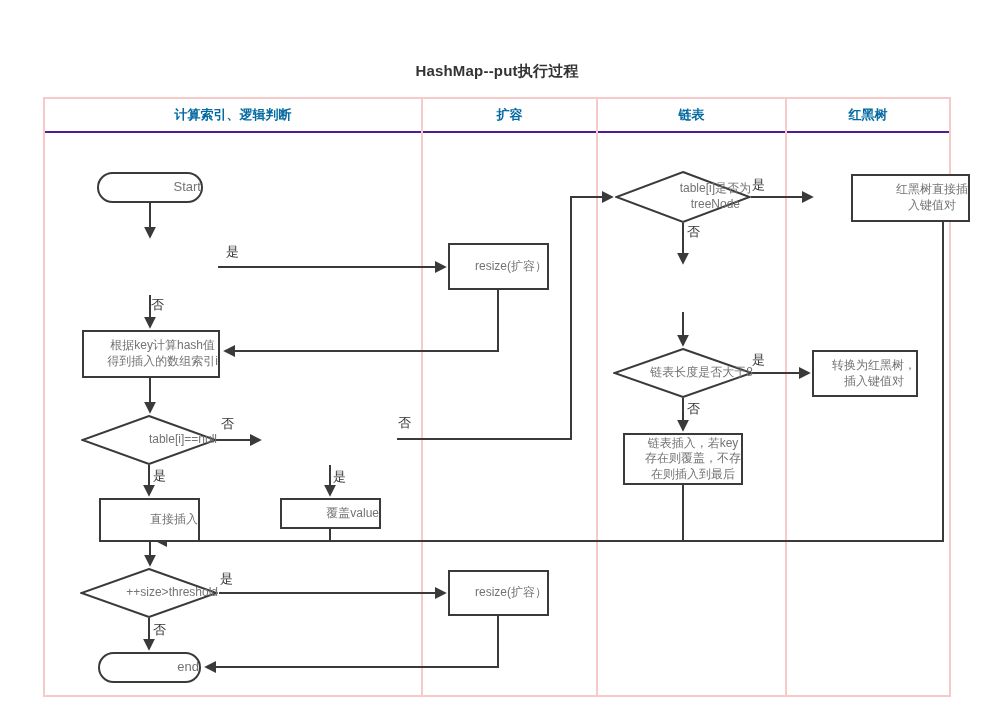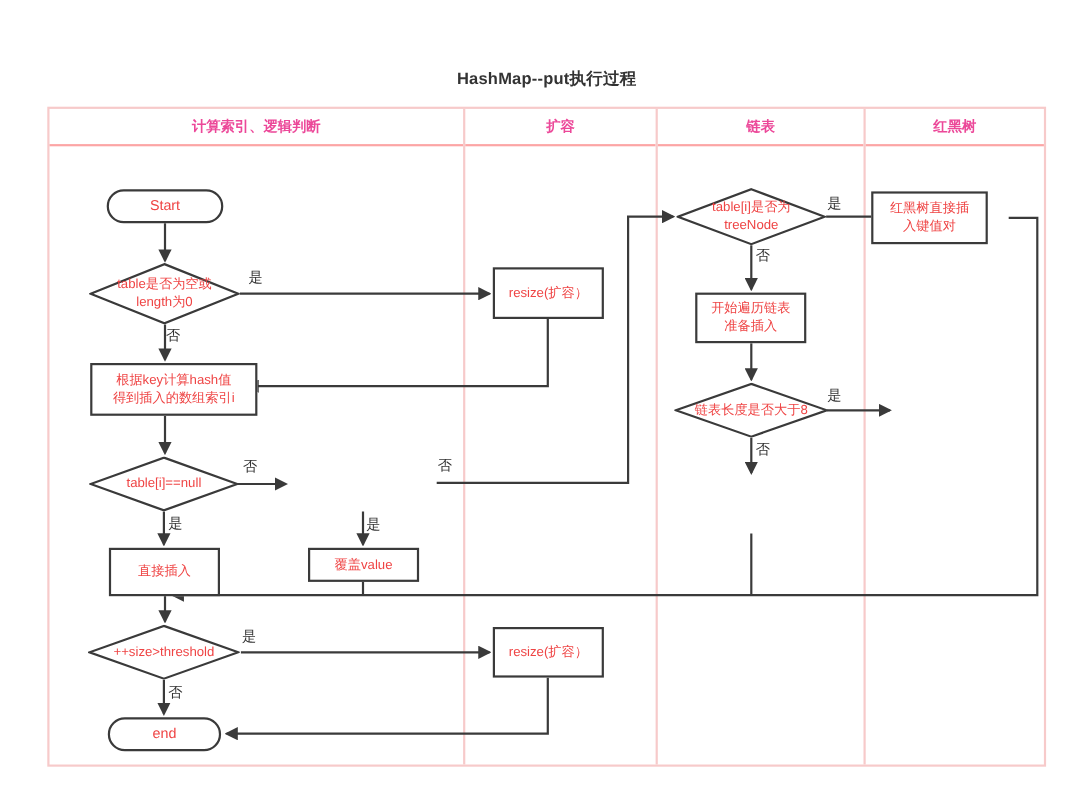--- a/index.html
+++ b/index.html
@@ -12,32 +12,32 @@
     font-size:15px;font-weight:bold;color:#333;letter-spacing:.2px;
   }
   
   .lane-frame{
     position:absolute;left:43px;top:97px;width:908px;height:600px;
     border:2px solid #f7caca;box-sizing:border-box;display:flex;z-index:0;background:#fff;
   }
   .lane{height:100%;box-sizing:border-box;}
   .lane + .lane{border-left:2px solid #f7caca;}
   .lane-head{
-    height:34px;border-bottom:2px solid #fca5a5;box-sizing:border-box;
+    height:34px;border-bottom:2px solid #4c1d95;box-sizing:border-box;
     display:flex;align-items:center;justify-content:center;
-    font-size:13px;font-weight:bold;color:#ec4899;
+    font-size:13px;font-weight:bold;color:#0369a1;
   }
   
   svg.flowlines{position:absolute;left:0;top:0;z-index:1;}
   svg.flowlines path{stroke:#3a3a3a;stroke-width:2;fill:none;}
   
   .node{
     position:absolute;box-sizing:border-box;z-index:2;
-    display:flex;align-items:center;justify-content:center;text-align:center;
-    font-size:12px;line-height:1.3;color:#ef4444;white-space:pre-line;
+    display:flex;align-items:center;justify-content:flex-end;text-align:center;
+    font-size:12px;line-height:1.3;color:#737373;white-space:pre-line;
   }
   .box{border:2px solid #3a3a3a;background:#fff;}
   .term{border:2px solid #3a3a3a;background:#fff;border-radius:16px;font-size:13px;}
   .diamond{background:transparent;}
   .diamond svg{position:absolute;left:0;top:0;width:100%;height:100%;}
   .diamond polygon{fill:#fff;stroke:#3a3a3a;stroke-width:2;vector-effect:non-scaling-stroke;}
   .diamond .nlabel{position:relative;z-index:1;}
   
   .elabel{position:absolute;z-index:3;font-size:13px;color:#333;}
 </style>
@@ -89,29 +89,22 @@
     <path d="M683,223 L683,263" marker-end="url(#arw)"></path>
     <path d="M683,312 L683,345" marker-end="url(#arw)"></path>
     <path d="M752,373 L809,373" marker-end="url(#arw)"></path>
     <path d="M683,398 L683,430" marker-end="url(#arw)"></path>
   </svg>
 
   <div class="node term" style="left:97px;top:172px;width:106px;height:31px">
     <span class="nlabel">Start</span>
   </div>
 
-  <div class="node diamond" style="left:81px;top:239px;width:137px;height:56px">
-    <svg viewBox="0 0 100 50" preserveAspectRatio="none">
-        <polygon points="50,1 99,25 50,49 1,25"></polygon>
-      </svg>
-    <span class="nlabel">table是否为空或
-length为0</span>
-  </div>
 
-  <div class="node box" style="left:82px;top:330px;width:152px;height:48px">
+  <div class="node box" style="left:82px;top:330px;width:138px;height:48px">
     <span class="nlabel">根据key计算hash值
 得到插入的数组索引i</span>
   </div>
 
   <div class="node diamond" style="left:81px;top:415px;width:136px;height:50px">
     <svg viewBox="0 0 100 50" preserveAspectRatio="none">
         <polygon points="50,1 99,25 50,49 1,25"></polygon>
       </svg>
     <span class="nlabel">table[i]==null</span>
   </div>
@@ -145,38 +138,43 @@
   </div>
 
   <div class="node diamond" style="left:615px;top:171px;width:136px;height:52px">
     <svg viewBox="0 0 100 50" preserveAspectRatio="none">
         <polygon points="50,1 99,25 50,49 1,25"></polygon>
       </svg>
     <span class="nlabel">table[i]是否为
 treeNode</span>
   </div>
 
-  <div class="node box" style="left:632px;top:266px;width:101px;height:46px">
-    <span class="nlabel">开始遍历链表
-准备插入</span>
-  </div>
 
   <div class="node diamond" style="left:613px;top:348px;width:140px;height:50px">
     <svg viewBox="0 0 100 50" preserveAspectRatio="none">
         <polygon points="50,1 99,25 50,49 1,25"></polygon>
       </svg>
     <span class="nlabel">链表长度是否大于8</span>
   </div>
 
+  <div class="node box" style="left:623px;top:433px;width:120px;height:52px">
+    <span class="nlabel">链表插入，若key
+存在则覆盖，不存
+在则插入到最后</span>
+  </div>
 
-  <div class="node box" style="left:792px;top:174px;width:106px;height:48px">
+  <div class="node box" style="left:851px;top:174px;width:119px;height:48px">
     <span class="nlabel">红黑树直接插
 入键值对</span>
   </div>
 
+  <div class="node box" style="left:812px;top:350px;width:106px;height:47px">
+    <span class="nlabel">转换为红黑树，
+插入键值对</span>
+  </div>
 
   <span class="elabel" style="left:226px;top:243px">是</span>
   <span class="elabel" style="left:151px;top:296px">否</span>
   <span class="elabel" style="left:221px;top:415px">否</span>
   <span class="elabel" style="left:153px;top:467px">是</span>
   <span class="elabel" style="left:398px;top:414px">否</span>
   <span class="elabel" style="left:333px;top:468px">是</span>
   <span class="elabel" style="left:220px;top:570px">是</span>
   <span class="elabel" style="left:153px;top:621px">否</span>
   <span class="elabel" style="left:752px;top:176px">是</span>

